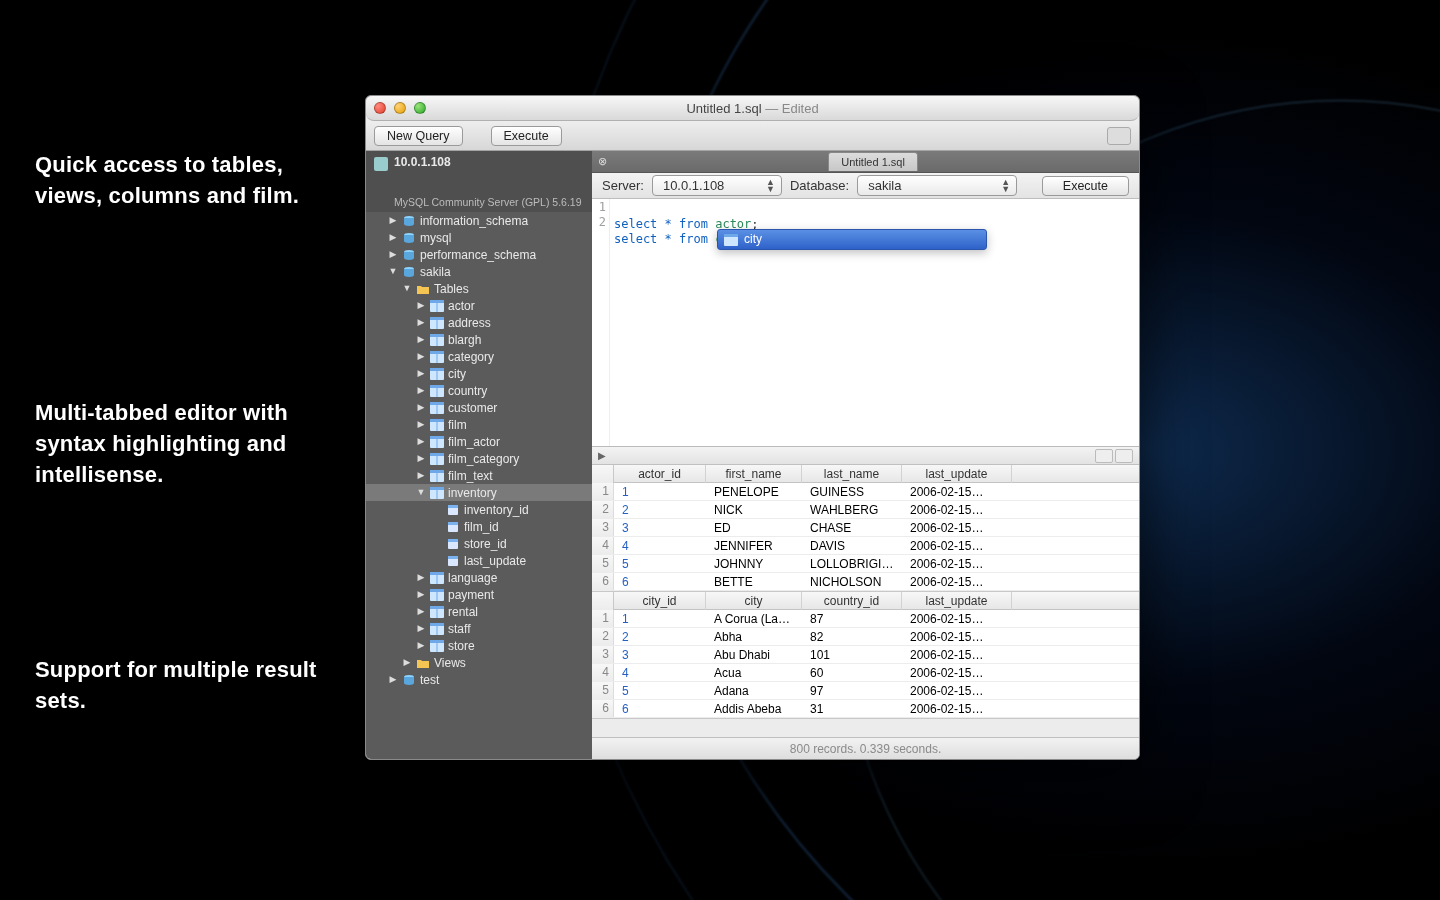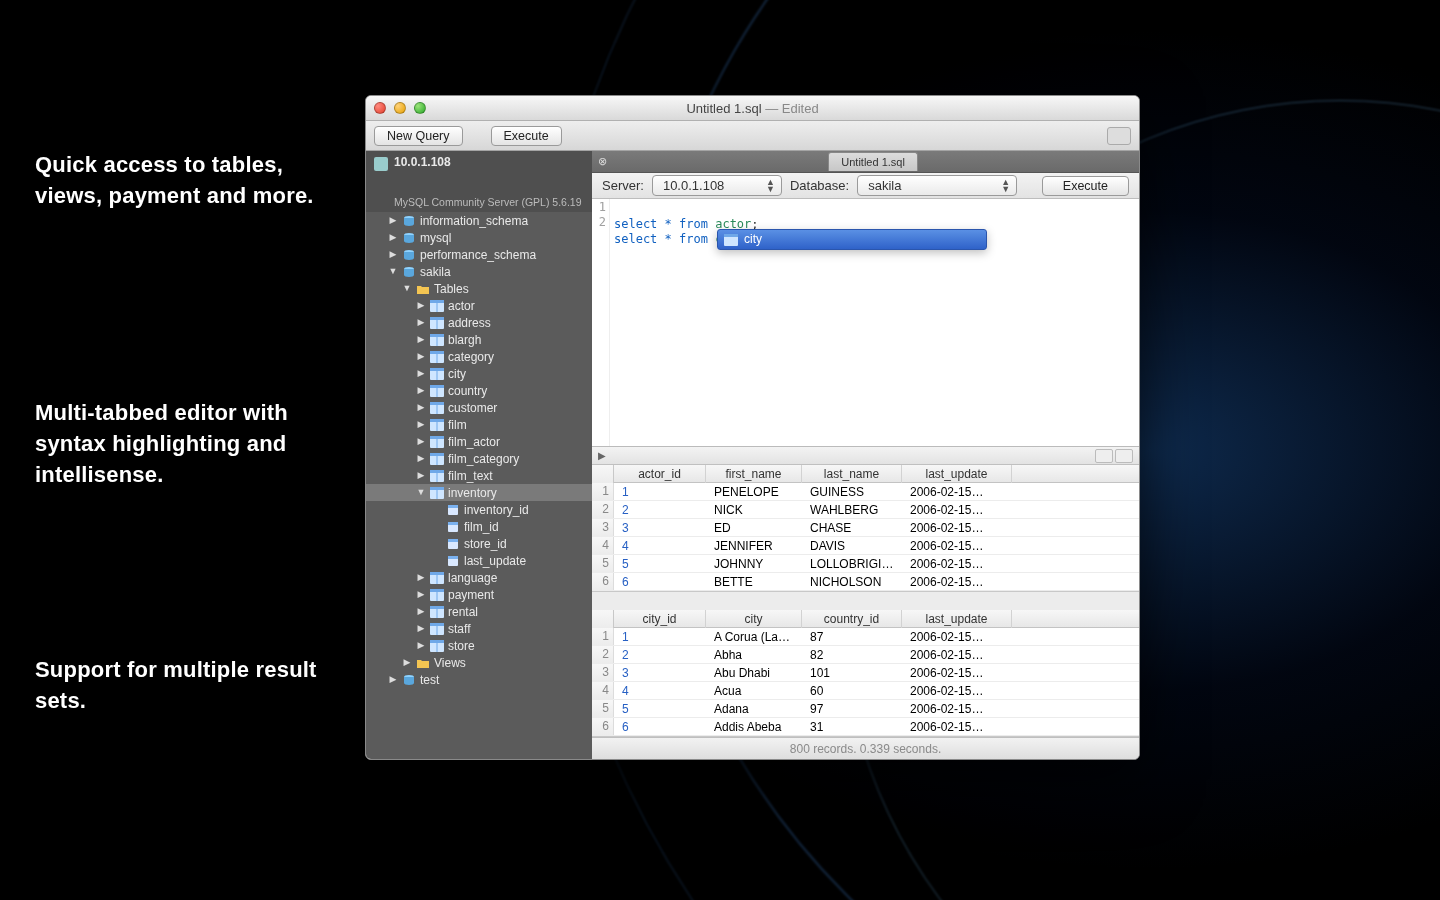--- a/index.html
+++ b/index.html
@@ -25,21 +25,21 @@
   
   .window {
     position:absolute; left:365px; top:95px; width:775px; height:665px;
     background:#ececec; border:1px solid #8a8a8a; border-radius:6px;
     box-shadow:0 20px 60px rgba(0,0,0,.7);
     display:flex; flex-direction:column; overflow:hidden;
   }
   .titlebar {
     height:22px; display:flex; align-items:center; padding:12px 8px;
     background:linear-gradient(#f7f7f7,#d9d9d9); border-bottom:1px solid #b0b0b0;
-    position:relative; font-size:13px; color:#444;
+    position:relative; font-size:13px; color:#444;border-radius:8px;
   }
   .traffic { display:flex; gap:8px; }
   .tl-btn { width:12px; height:12px; border-radius:50%; border:1px solid rgba(0,0,0,.25); }
   .tl-close{background:radial-gradient(circle at 30% 30%,#ff8a80,#e33e2b);}
   .tl-min{background:radial-gradient(circle at 30% 30%,#ffd27a,#e6a100);}
   .tl-zoom{background:radial-gradient(circle at 30% 30%,#9be47a,#28a828);}
   .title-center{position:absolute; left:0; right:0; text-align:center; pointer-events:none;}
   .title-center .dim{color:#888;}
 
   .toolbar {
@@ -109,21 +109,21 @@
   }
   .autocomplete .ticon{width:14px;height:12px;}
 
   .results-strip {
     height:18px; background:linear-gradient(#f3f3f3,#e3e3e3); border-bottom:1px solid #c0c0c0;
     display:flex; align-items:center; padding:0 6px; gap:8px; font-size:11px; color:#666; justify-content:space-between;
   }
   .results-strip .btns{display:flex; gap:2px;}
   .strip-btn{width:18px;height:14px;border:1px solid #bbb;background:#eee;border-radius:2px;}
 
-  .grids { flex:1; overflow:hidden; display:flex; flex-direction:column; min-height:0;justify-content:space-between; }
+  .grids { flex:1; overflow:hidden; display:flex; flex-direction:column; min-height:0; }
   .grid { border-bottom:1px solid #c8c8c8; }
   .grid-head, .grid-row { display:flex; font-size:12px; }
   .grid-head {
     background:linear-gradient(#f7f7f7,#e7e7e7); border-bottom:1px solid #c3c3c3;
     color:#333; height:18px;
   }
   .grid-head .numcol{border-right:1px solid #c8c8c8;}
   .cell, .hcell {
     padding:1px 8px; height:18px; line-height:16px; overflow:hidden; text-overflow:ellipsis; white-space:nowrap;
   }
@@ -141,21 +141,21 @@
   
   .svg-db, .svg-table, .svg-col, .svg-folder { width:14px; height:12px; }
 </style>
 </head>
 <body>
 
 <div class="wisp a"></div>
 <div class="wisp b"></div>
 <div class="wisp c"></div>
 
-<div class="caption cap1">Quick access to tables, views, payment and more.</div>
+<div class="caption cap1">Quick access to tables, views, columns and film.</div>
 <div class="caption cap2">Multi-tabbed editor with syntax highlighting and intellisense.</div>
 <div class="caption cap3">Support for multiple result sets.</div>
 
 <div class="window">
 
   <div class="titlebar">
     <div class="traffic">
       <div class="tl-btn tl-close"></div>
       <div class="tl-btn tl-min"></div>
       <div class="tl-btn tl-zoom"></div>

